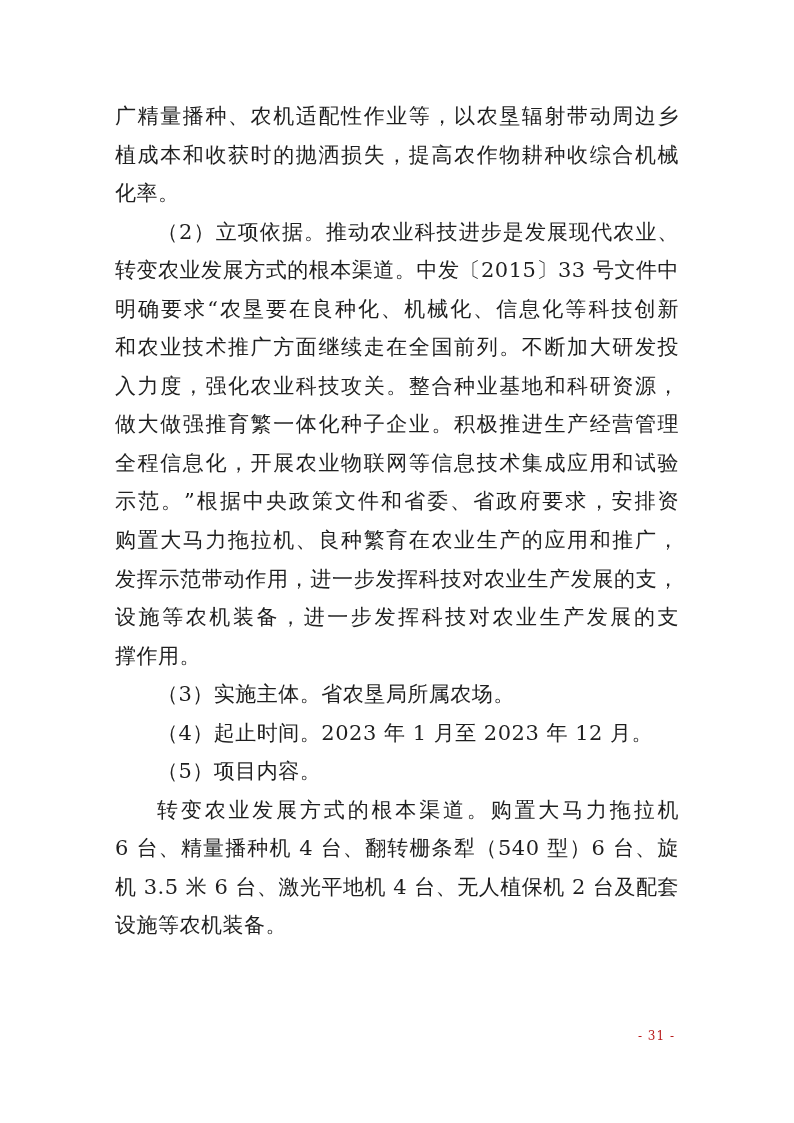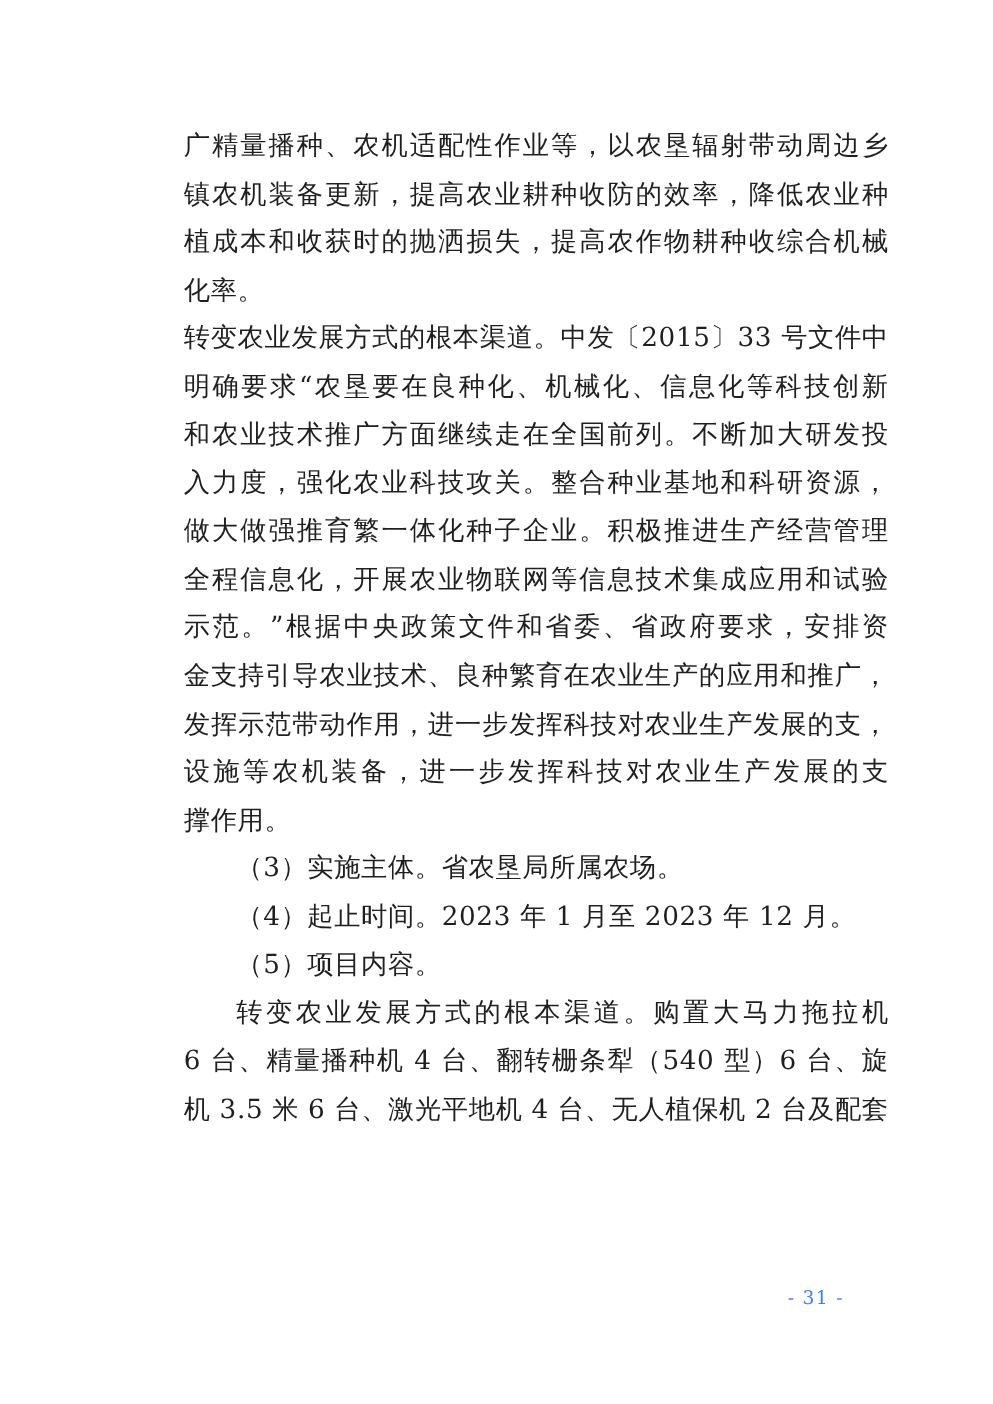--- a/index.html
+++ b/index.html
@@ -20,21 +20,20 @@
     width: 794px;
     height: 1123px;
     background: #ffffff;
   }
   .text-block {
     position: absolute;
     left: 115px;
     top: 97px;
     width: 564px;
     color: #1f1f1f;
-    margin-left: 32px;
   }
   .line {
     font-size: 21px;
     line-height: 38.55px;
     height: 38.55px;
     overflow: hidden;
     white-space: normal;
     letter-spacing: 0.5px;
   }
   .line.j {
@@ -44,46 +43,47 @@
   }
   .line.ind {
     text-indent: 2em;
   }
   .footer {
     position: absolute;
     top: 1029px;
     left: 115px;
     width: 560px;
     text-align: right;
-    font-size: 15px;
-    color: #3b82f6;
+    font-size: 12px;
+    color: #b91c1c;
     letter-spacing: 1px;
   }
 </style>
 </head>
 <body>
 
 <div class="page">
   <div class="text-block" id="text-block">
       <div class="line j">广精量播种、农机适配性作业等，以农垦辐射带动周边乡</div>
-      <div class="line j">镇农机装备更新，提高农业耕种收防的效率，降低农业种</div>
       <div class="line j">植成本和收获时的抛洒损失，提高农作物耕种收综合机械</div>
       <div class="line">化率。</div>
+      <div class="line j ind">（2）立项依据。推动农业科技进步是发展现代农业、</div>
       <div class="line j">转变农业发展方式的根本渠道。中发〔2015〕33 号文件中</div>
       <div class="line j">明确要求“农垦要在良种化、机械化、信息化等科技创新</div>
       <div class="line j">和农业技术推广方面继续走在全国前列。不断加大研发投</div>
       <div class="line j">入力度，强化农业科技攻关。整合种业基地和科研资源，</div>
       <div class="line j">做大做强推育繁一体化种子企业。积极推进生产经营管理</div>
       <div class="line j">全程信息化，开展农业物联网等信息技术集成应用和试验</div>
       <div class="line j">示范。”根据中央政策文件和省委、省政府要求，安排资</div>
-      <div class="line j">金支持引导农业技术、良种繁育在农业生产的应用和推广，</div>
+      <div class="line j">购置大马力拖拉机、良种繁育在农业生产的应用和推广，</div>
       <div class="line j">发挥示范带动作用，进一步发挥科技对农业生产发展的支，</div>
       <div class="line j">设施等农机装备，进一步发挥科技对农业生产发展的支</div>
       <div class="line">撑作用。</div>
       <div class="line ind">（3）实施主体。省农垦局所属农场。</div>
       <div class="line ind">（4）起止时间。2023 年 1 月至 2023 年 12 月。</div>
       <div class="line ind">（5）项目内容。</div>
       <div class="line j ind">转变农业发展方式的根本渠道。购置大马力拖拉机</div>
       <div class="line j">6 台、精量播种机 4 台、翻转栅条犁（540 型）6 台、旋耕</div>
       <div class="line j">机 3.5 米 6 台、激光平地机 4 台、无人植保机 2 台及配套</div>
+      <div class="line">设施等农机装备。</div>
     </div>
   <div class="footer">- 31 -</div>
 </div>
 
 </body></html>

